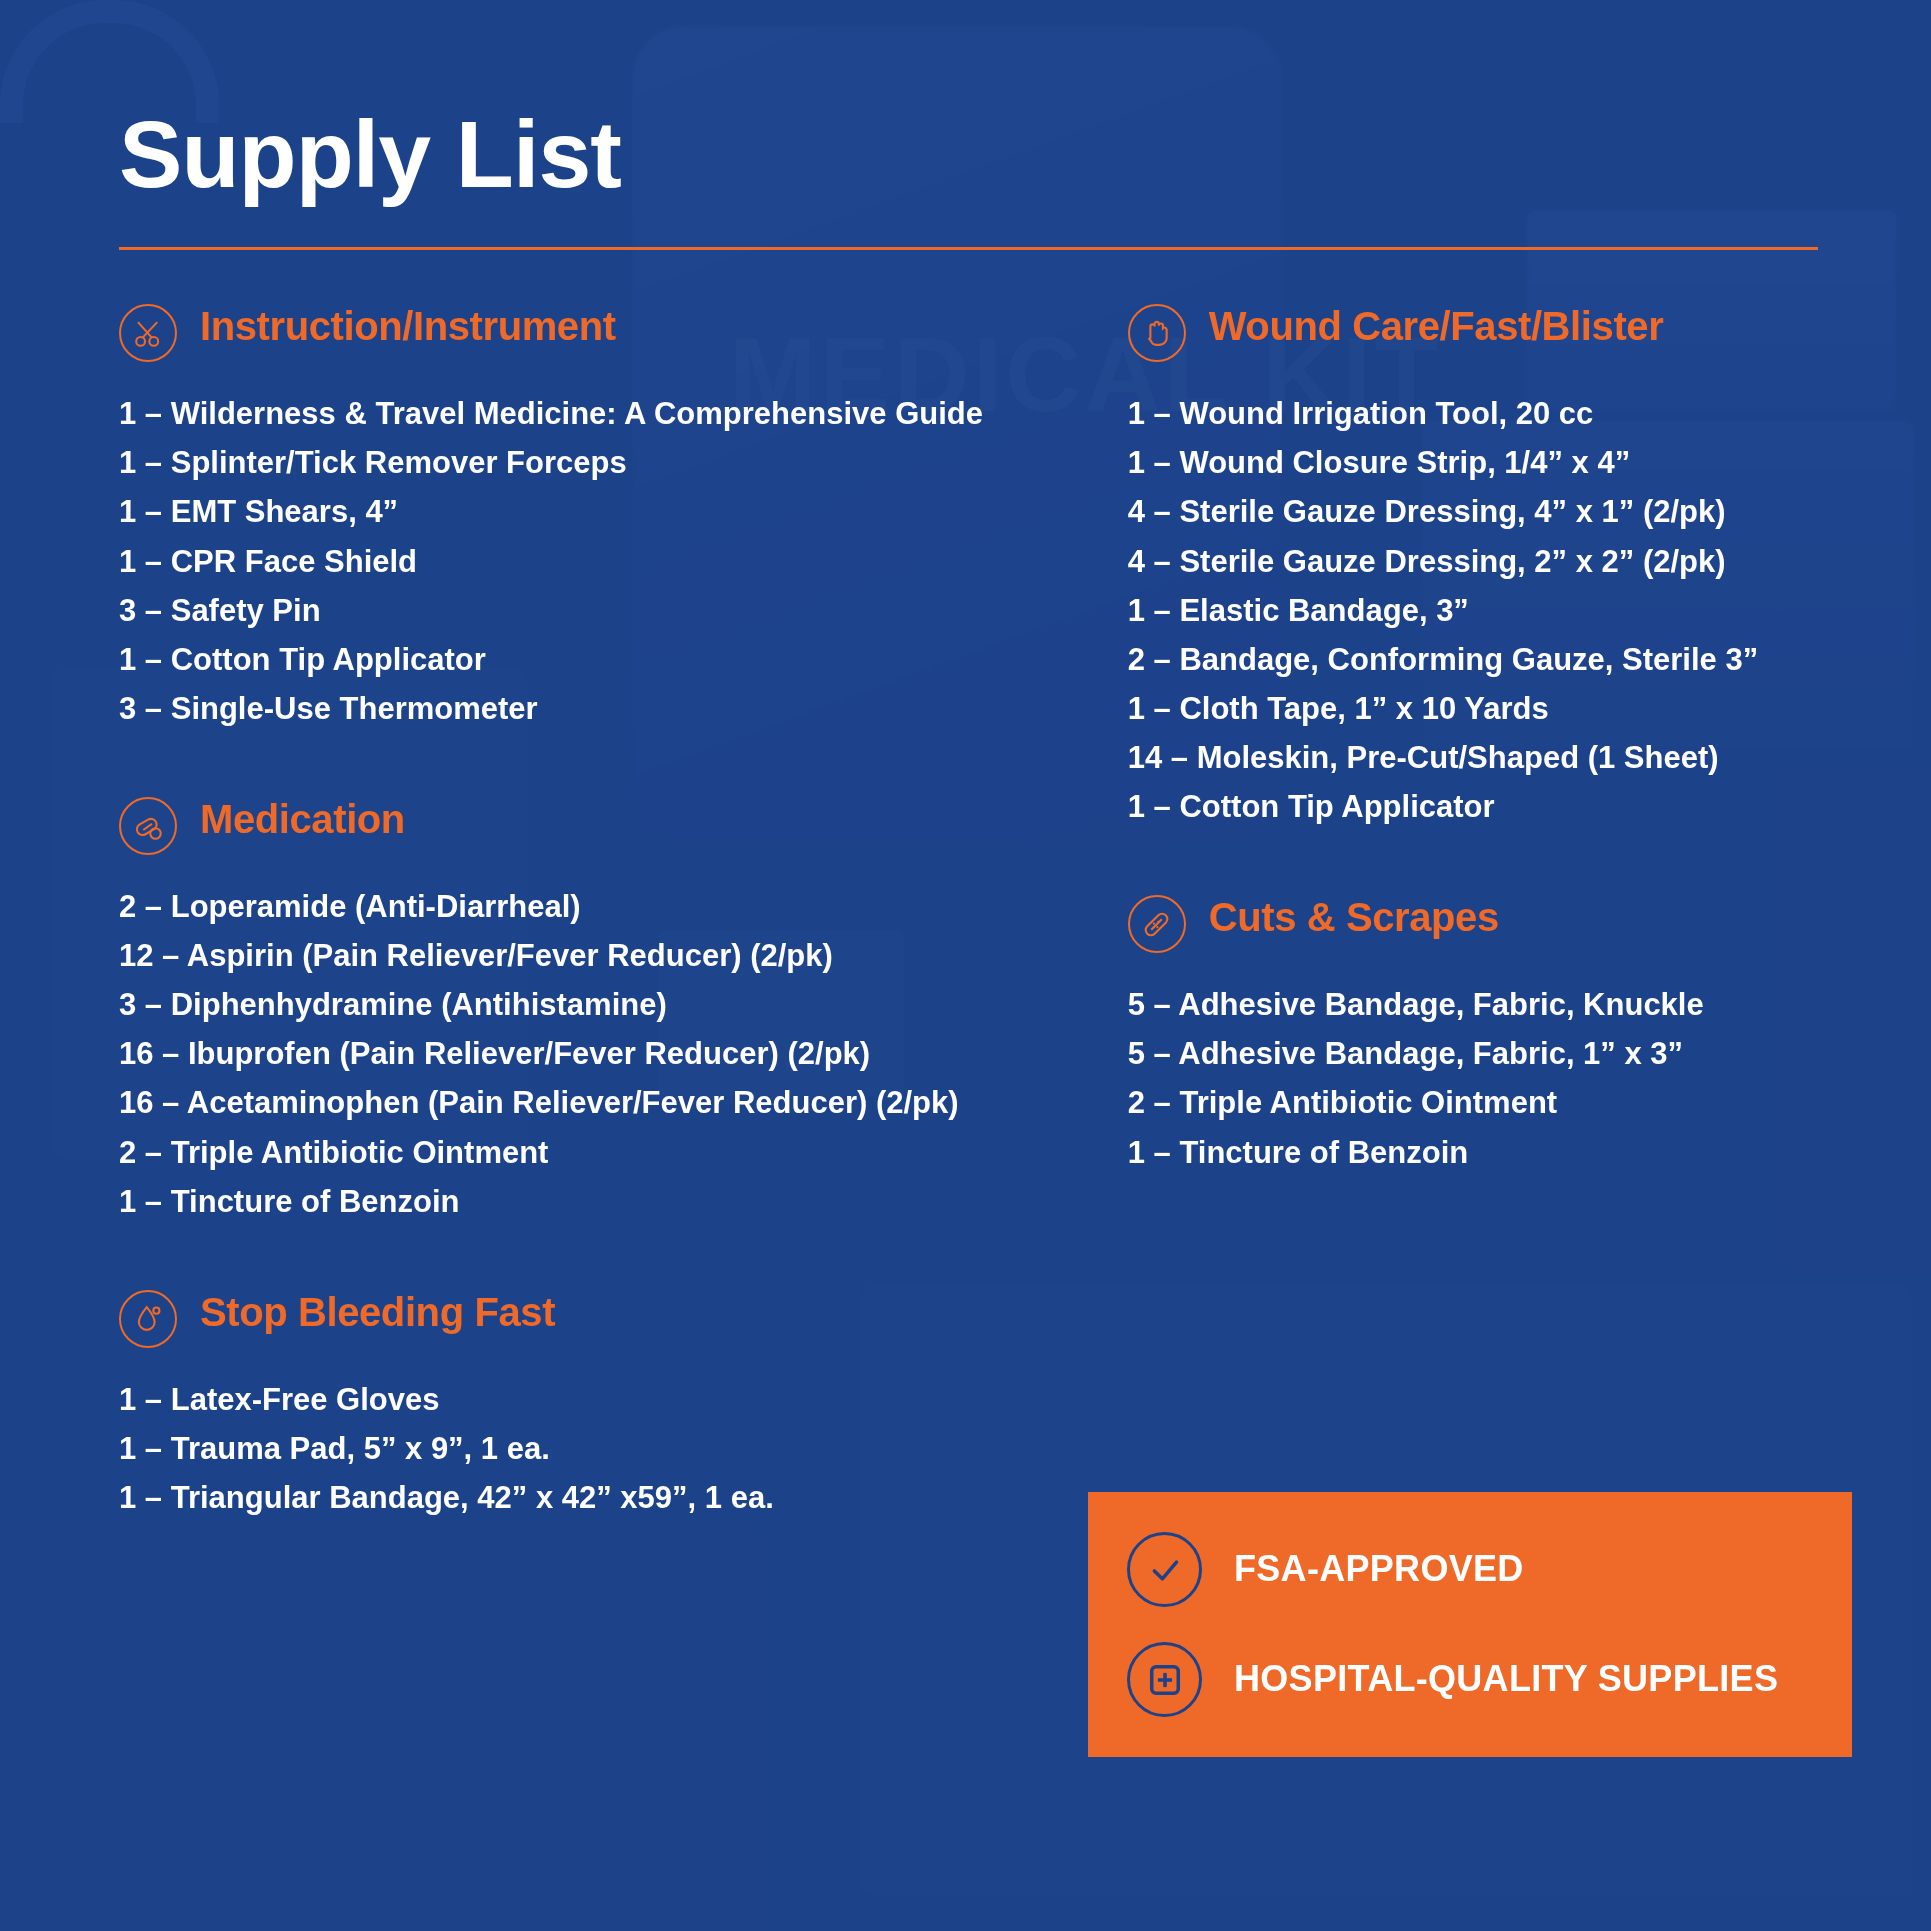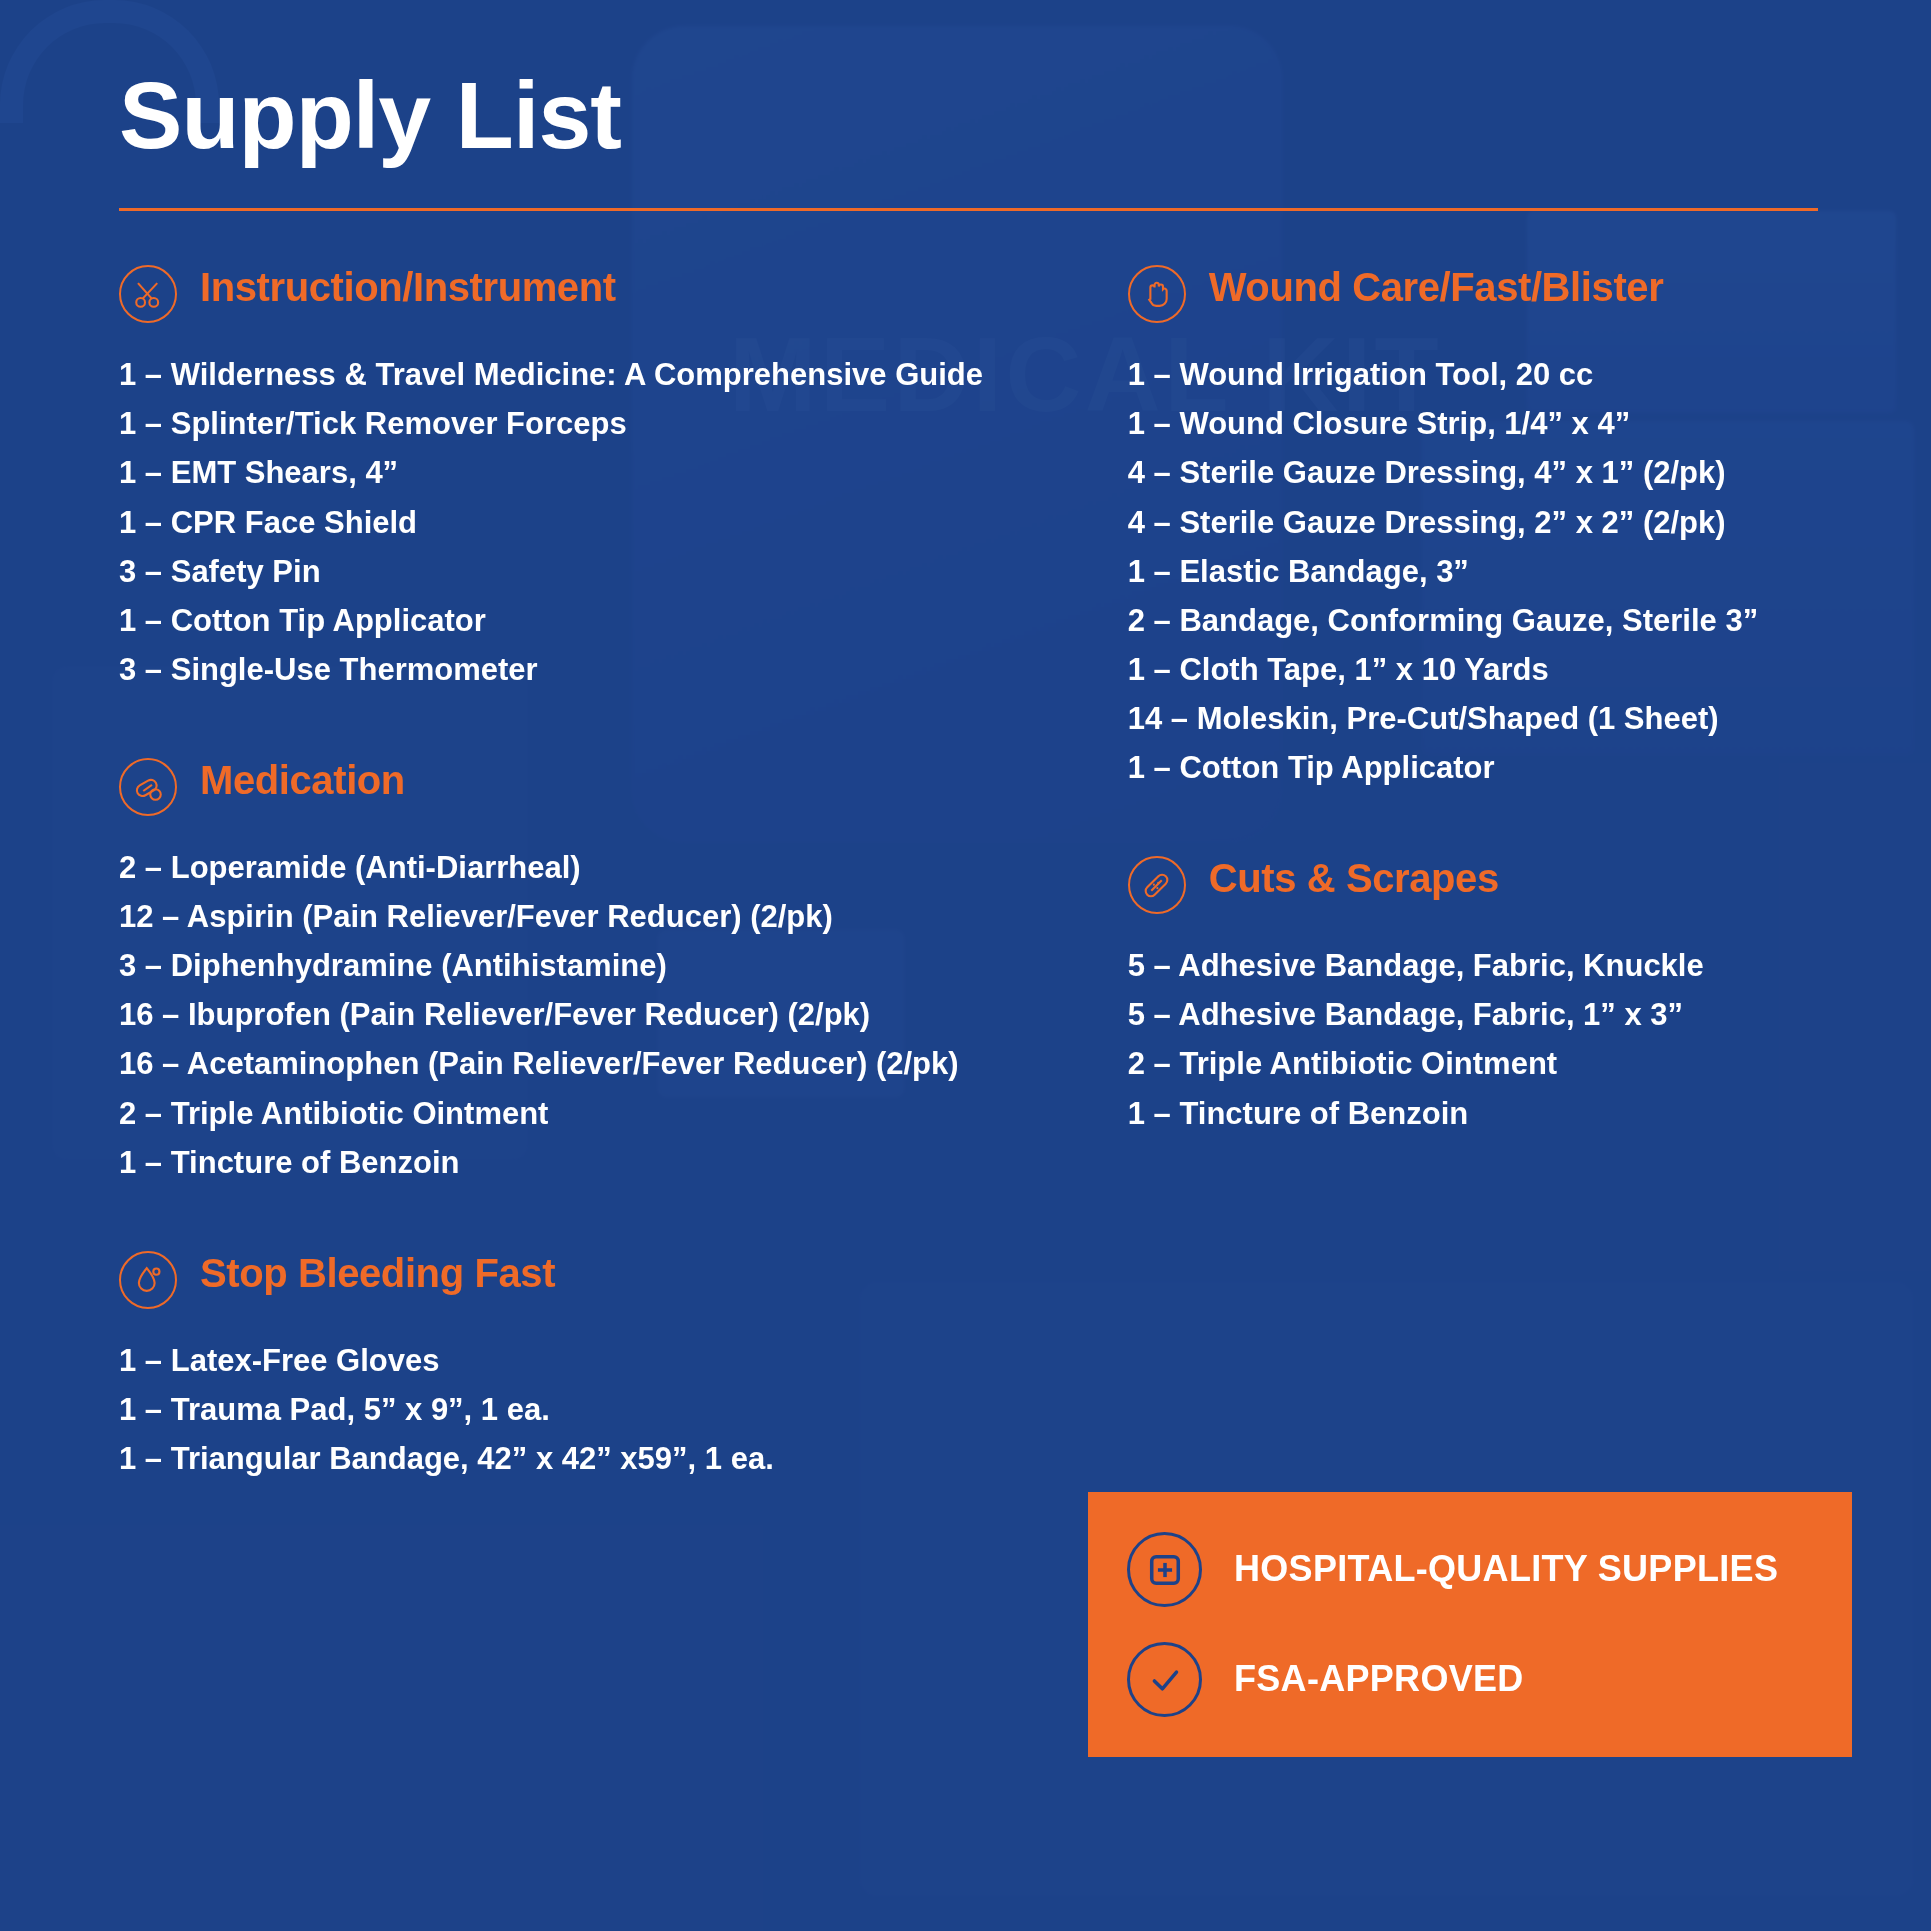--- a/index.html
+++ b/index.html
@@ -74,21 +74,21 @@
   .bg-veil {
     position: absolute; inset: 0;
     background: rgba(29,66,137,0.80);
   }
 
   .page {
     position: relative;
     z-index: 2;
     width: 1931px;
     height: 1931px;
-    padding: 66px 119px 0 119px;
+    padding: 105px 119px 0 119px;
   }
 
   .title {
     color: #ffffff;
     font-size: 95px;
     font-weight: bold;
     letter-spacing: -0.9px;
     line-height: 1.05;
   }
   .rule {
@@ -304,30 +304,30 @@
         </ul>
       </div>
 
     </div>
   </div>
 </div>
 
 <div class="callout">
   <div class="callout-row">
     <span class="callout-ico">
+      <svg width="46" height="46" viewBox="0 0 52 52" fill="none" stroke="#1d4289" stroke-width="4" stroke-linecap="round" stroke-linejoin="round">
+        <polyline points="14,27 23,36 39,17"></polyline>
+      </svg>
+    </span>
+    <span class="callout-text">FSA-APPROVED</span>
+  </div>
+  <div class="callout-row">
+    <span class="callout-ico">
       <svg width="46" height="46" viewBox="0 0 52 52" fill="none" stroke="#1d4289" stroke-width="4">
         <rect x="11" y="11" width="30" height="30" rx="5"></rect>
         <line x1="26" y1="18" x2="26" y2="34"></line>
         <line x1="18" y1="26" x2="34" y2="26"></line>
       </svg>
     </span>
     <span class="callout-text">HOSPITAL-QUALITY SUPPLIES</span>
   </div>
-  <div class="callout-row">
-    <span class="callout-ico">
-      <svg width="46" height="46" viewBox="0 0 52 52" fill="none" stroke="#1d4289" stroke-width="4" stroke-linecap="round" stroke-linejoin="round">
-        <polyline points="14,27 23,36 39,17"></polyline>
-      </svg>
-    </span>
-    <span class="callout-text">FSA-APPROVED</span>
-  </div>
 </div>
 
 
 </body></html>

